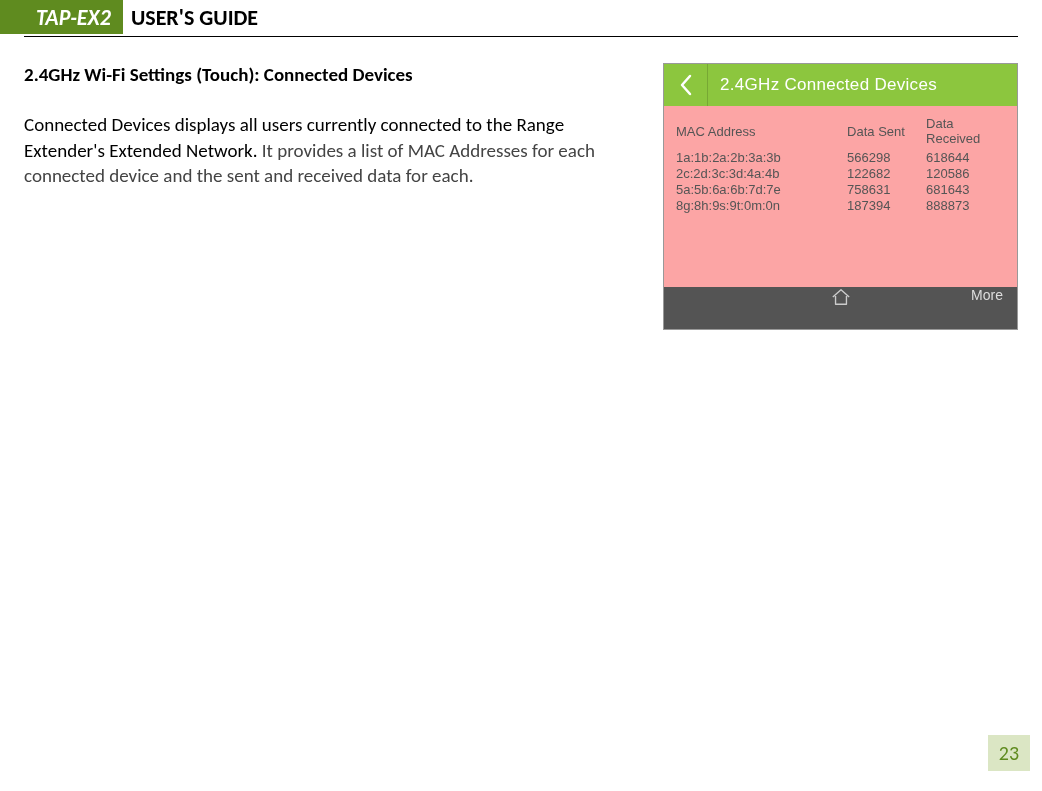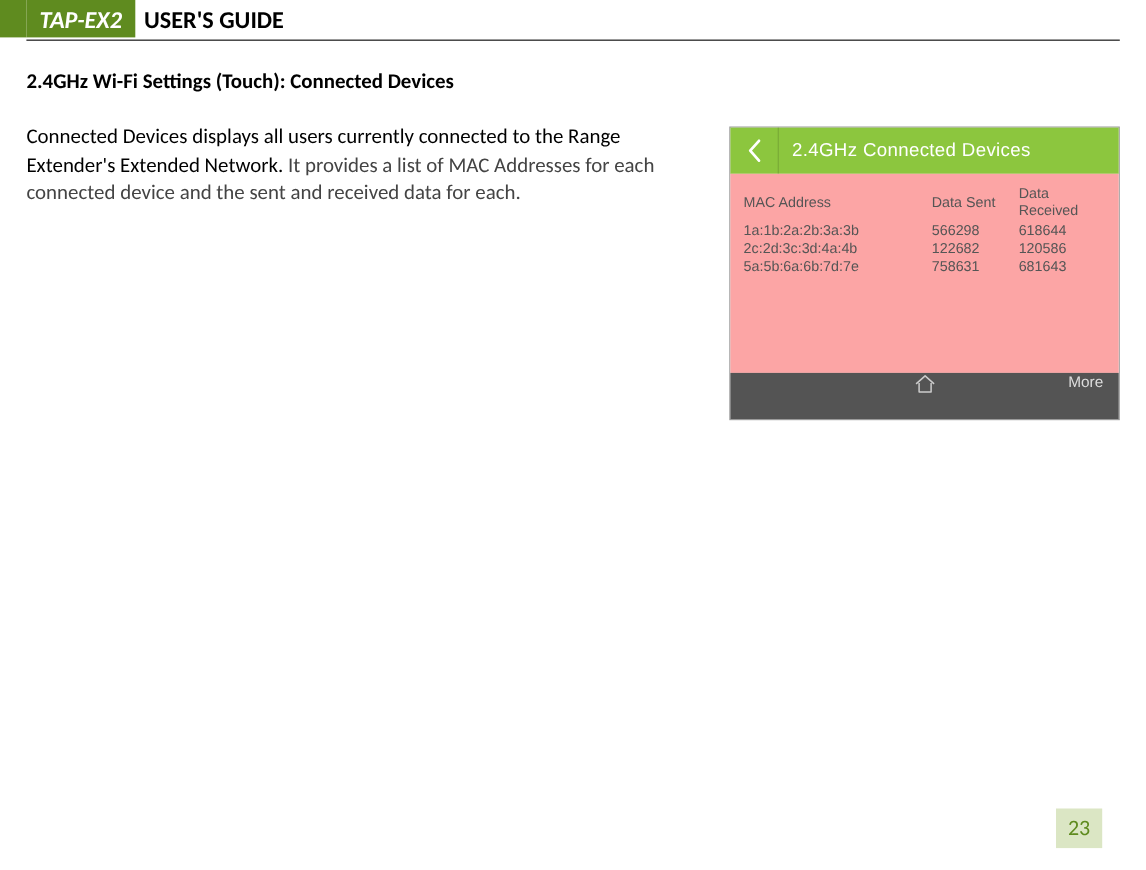--- a/index.html
+++ b/index.html
@@ -64,21 +64,20 @@
   .body-text {
     font-size: 19px;
     line-height: 1.35;
     color: #444;
   }
   .body-text .dark { color: #000; }
   .device-panel {
     width: 355px;
     border: 1px solid #999;
     font-family: "Helvetica Neue", Arial, sans-serif;
-    margin-top: 52px;
     flex-shrink: 0;
   }
   .panel-header {
     background: #8cc63e;
     display: flex;
     align-items: center;
     height: 42px;
   }
   .back-btn {
     width: 44px;
@@ -141,21 +140,21 @@
   }
   .more-label {
     position: absolute;
     right: 14px;
     color: #ddd;
     font-size: 14px;
     font-weight: 300;
   }
   .page-number {
     position: absolute;
-    right: 40px;
+    right: 12px;
     bottom: 20px;
     background: #dbe6c4;
     color: #5f8b1f;
     width: 42px;
     height: 36px;
     display: flex;
     align-items: center;
     justify-content: center;
     font-size: 20px;
   }
@@ -205,20 +204,25 @@
           <tr>
             <td>2c:2d:3c:3d:4a:4b</td>
             <td>122682</td>
             <td>120586</td>
           </tr>
           <tr>
             <td>5a:5b:6a:6b:7d:7e</td>
             <td>758631</td>
             <td>681643</td>
           </tr>
+          <tr>
+            <td>8g:8h:9s:9t:0m:0n</td>
+            <td>187394</td>
+            <td>888873</td>
+          </tr>
         </tbody>
       </table>
     </div>
     <div class="panel-footer">
       <svg class="home-icon" viewBox="0 0 24 22">
         <path d="M3 11 L12 3 L21 11 M6 10 V19 H18 V10" fill="none" stroke="#ccc" stroke-width="1.5" stroke-linejoin="round"></path>
       </svg>
       <div class="more-label">More</div>
     </div>
   </div>

